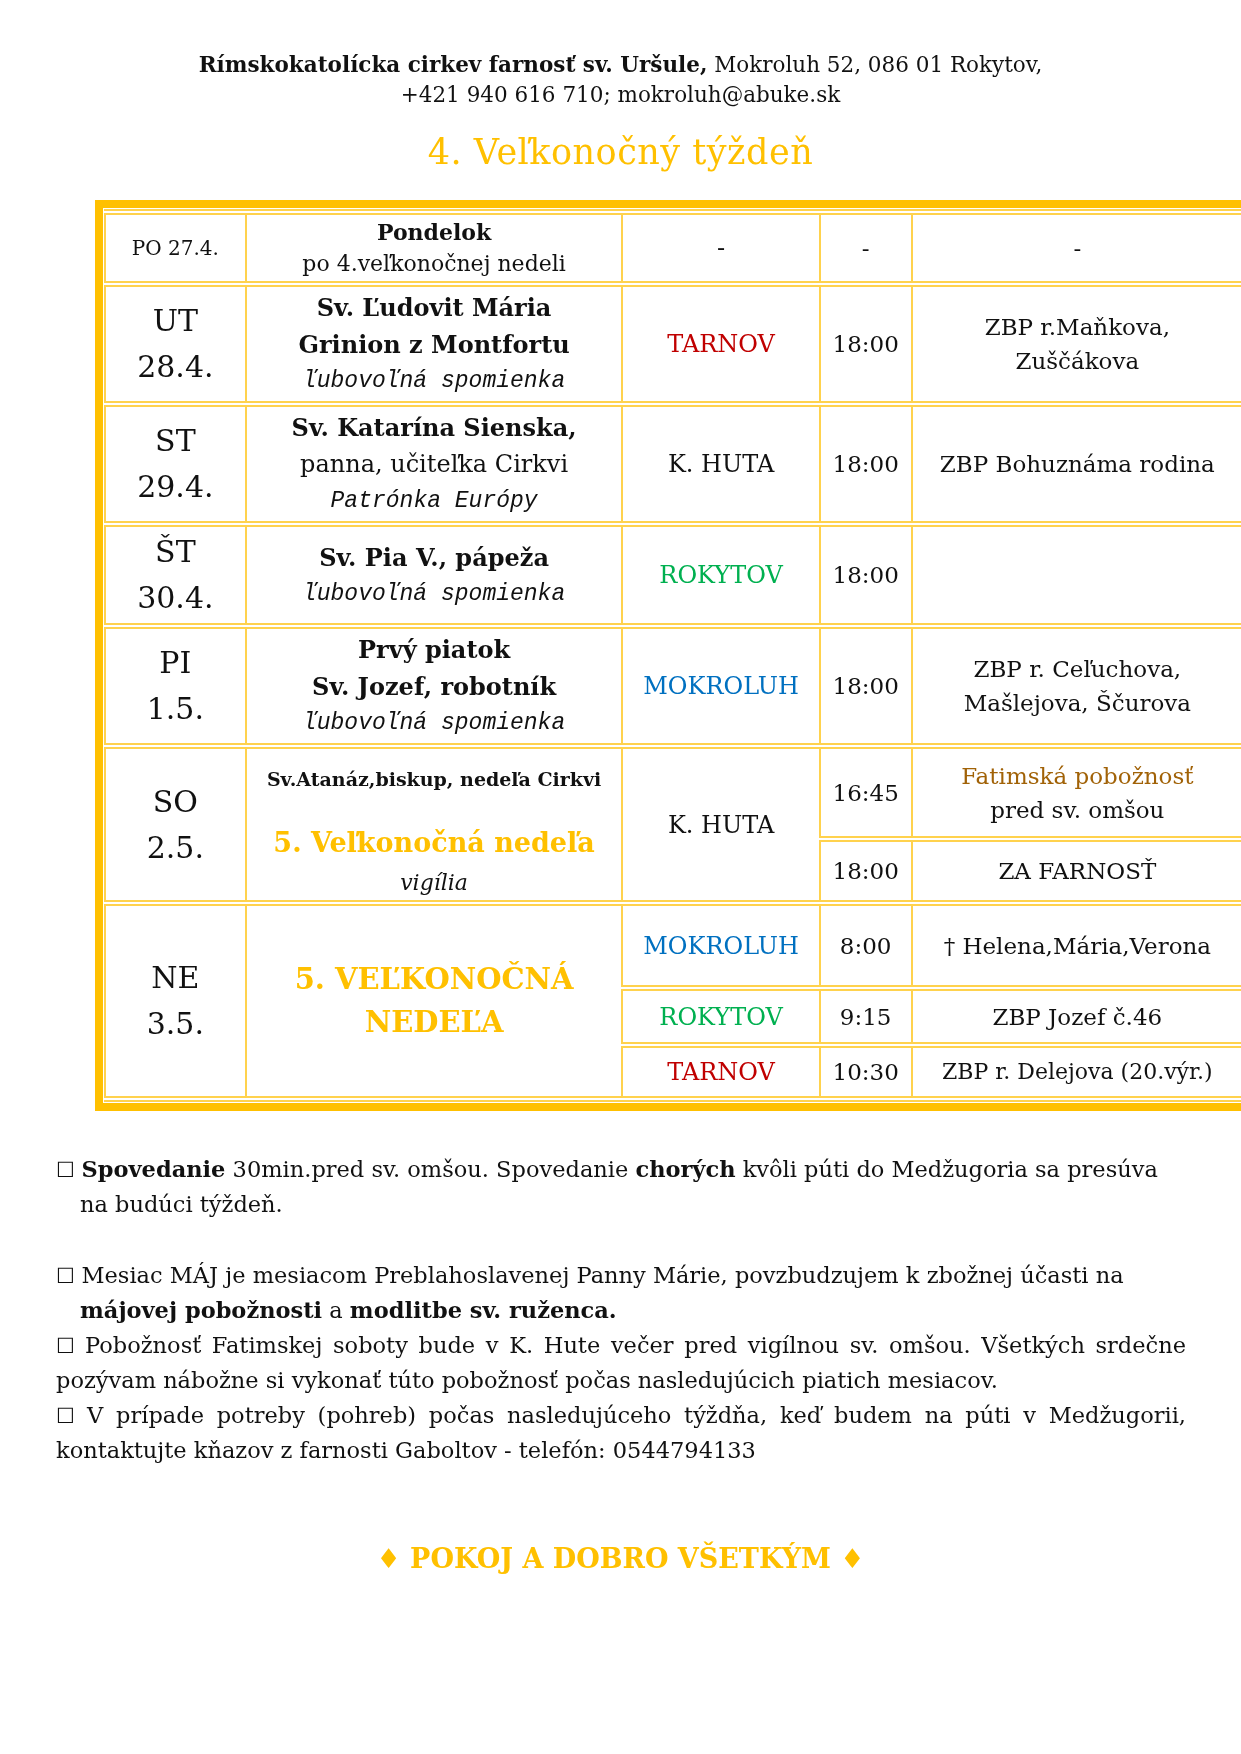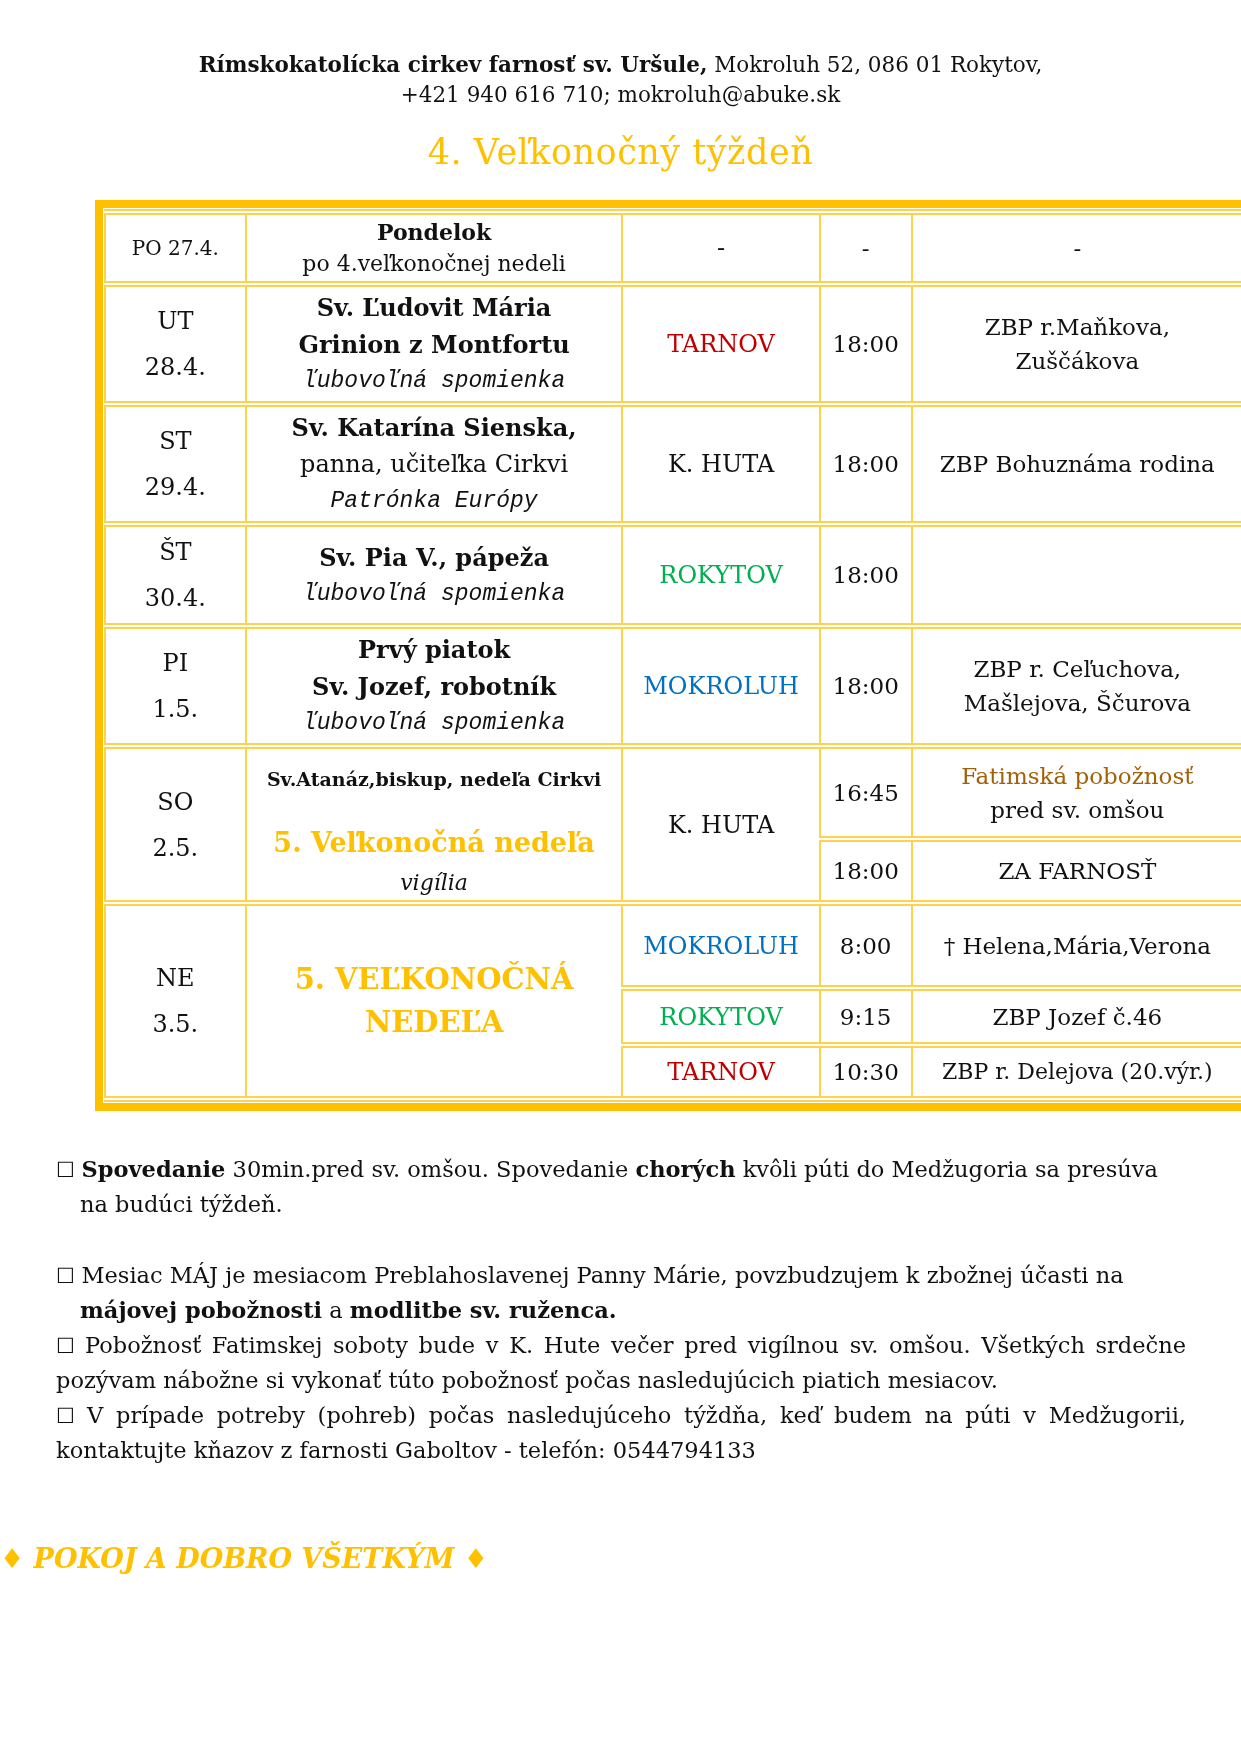--- a/index.html
+++ b/index.html
@@ -20,21 +20,21 @@
     padding:1px;
     background:#fff;
   }
   table.sched { width:100%; table-layout:fixed; border-collapse:collapse; }
   table.sched td {
     border-left:2px solid #FFD24D; border-right:2px solid #FFD24D;
     border-top:6px double #FFD24D; border-bottom:6px double #FFD24D;
     text-align:center; vertical-align:middle; padding:2px 6px;
     overflow:hidden;
   }
-  .day { font-size:24px; line-height:46px; }
+  .day { font-size:30px; line-height:46px; }
   .day-po { font-size:20px; vertical-align:top; padding-top:9px; }
   .f-b { font-weight:bold; font-size:24px; line-height:37px; }
   .f-r { font-size:24px; line-height:37px; }
   .f-i { font-style:italic; font-size:23px; line-height:36px;font-family:Liberation Mono, monospace; }
   .f-po1 { font-weight:bold; font-size:22px; line-height:31px; }
   .f-po2 { font-size:22px; line-height:31px; }
   .loc { font-size:24px; }
   .time { font-size:23px; }
   .int { font-size:23px; line-height:34px; }
   .int-sm { font-size:22px; line-height:32px; }
@@ -43,21 +43,21 @@
   .so-vig { font-style:italic; font-size:22px; margin-top:12px; }
   .cell-top { vertical-align:top; }
   .ne-gold { font-weight:bold; font-size:29px; line-height:43px; padding-top:12px; }
 
   .notes { width:1130px; margin:42px 0 0 56px; font-size:22.5px; line-height:33.5px; }
   .notes p { margin:0 0 2px 0; }
   p.hang { padding-left:24px; text-indent:-24px;margin-top:38px; }
   p.just { text-align:justify; }
   .cb { font-size:21px; }
 
-  .footer { margin-top:76px; font-size:27px; font-weight:bold; font-style:italic; }
+  .footer { text-align:center; margin-top:76px; font-size:27px; font-weight:bold; }
 </style>
 </head>
 <body>
 
 <div class="header">
   <div><span class="b">Rímskokatolícka cirkev farnosť sv. Uršule,</span><span> Mokroluh 52, 086 01 Rokytov,</span></div>
   <div>+421 940 616 710; mokroluh@abuke.sk</div>
 </div>
 
 <div class="title" style="color: rgb(255, 192, 0);">4. Veľkonočný týždeň</div>

